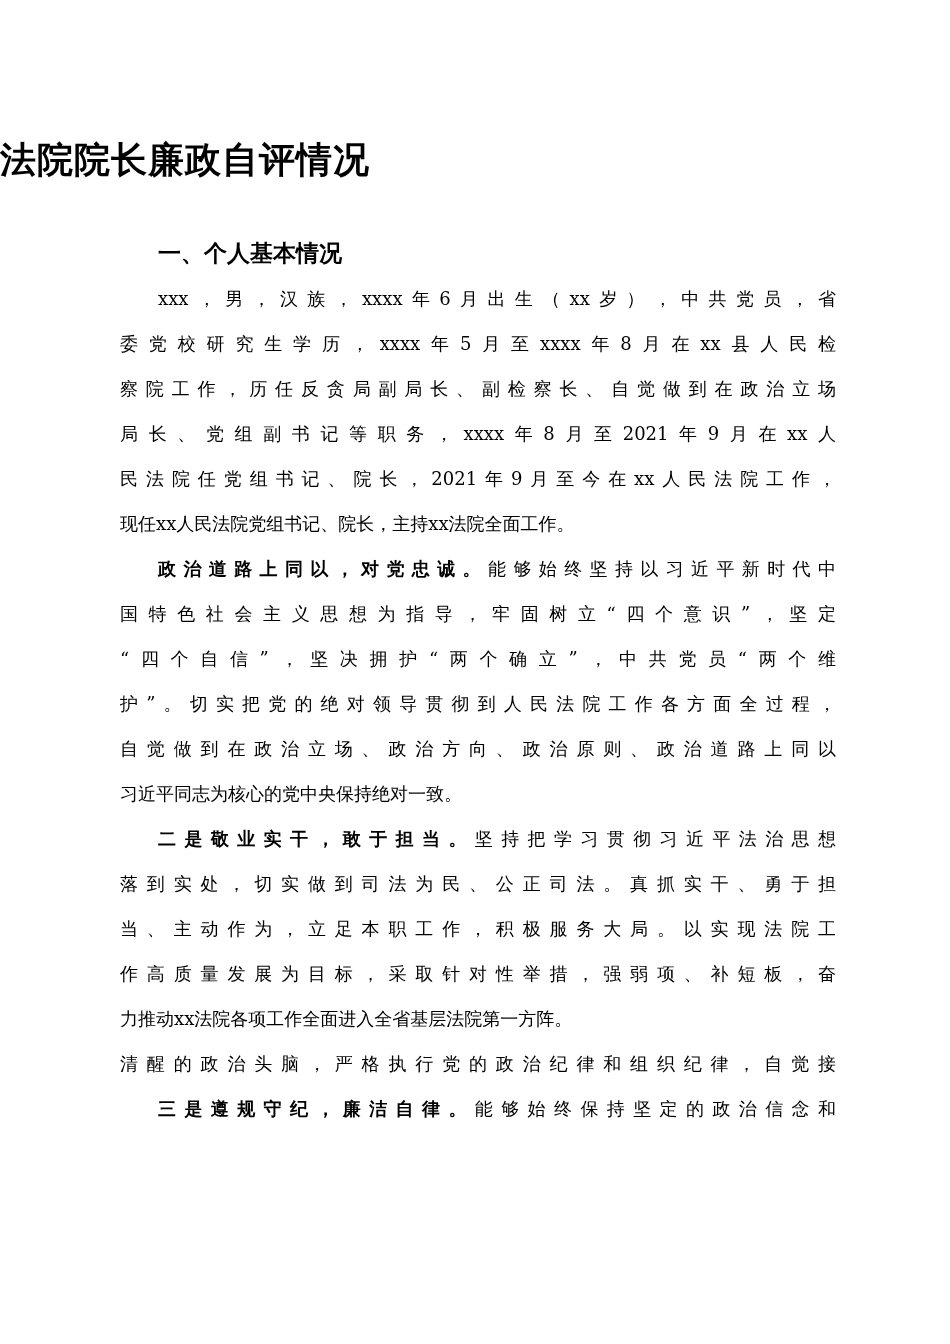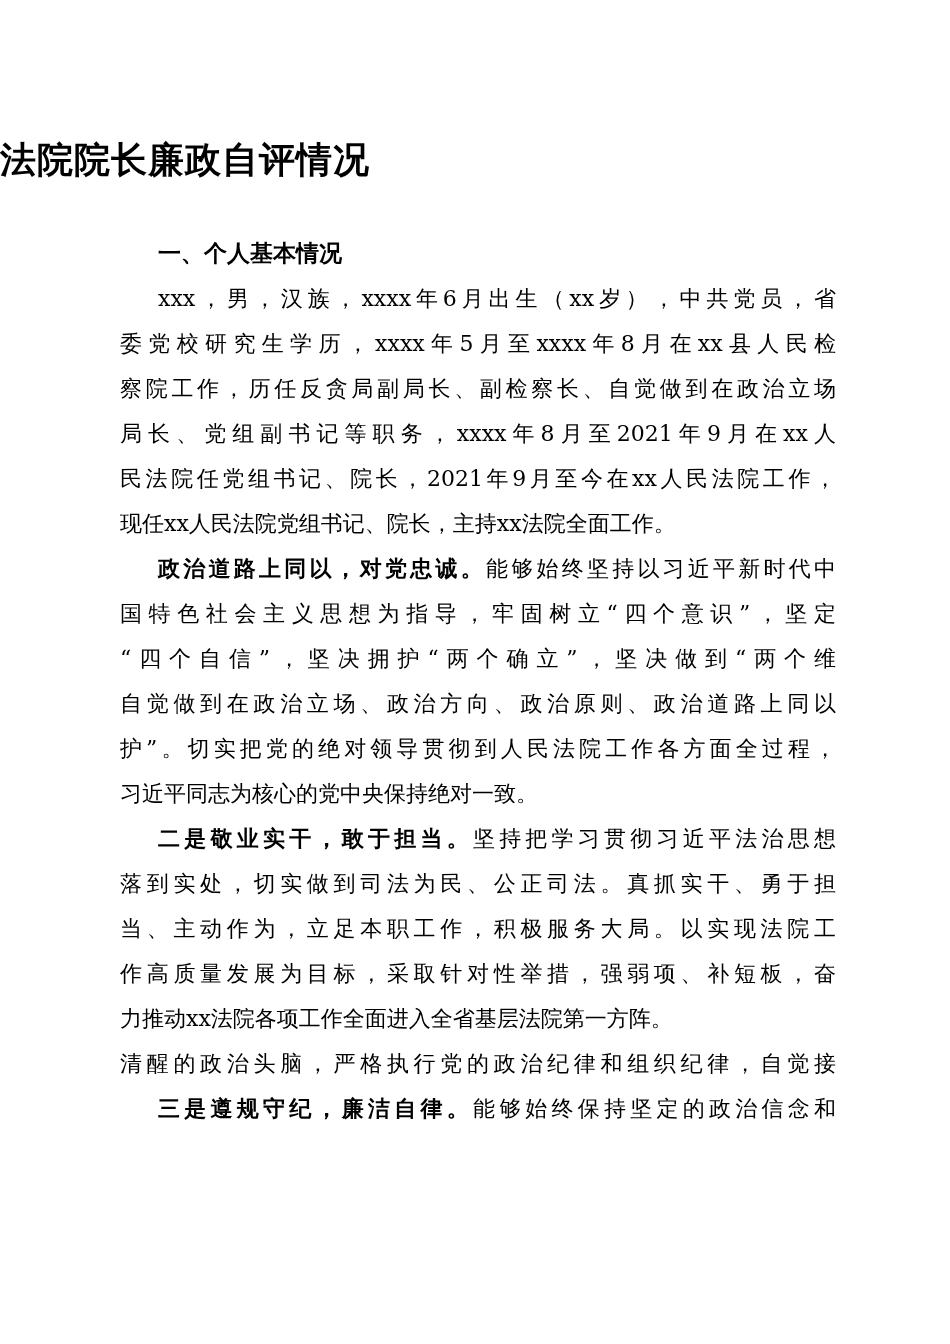--- a/index.html
+++ b/index.html
@@ -46,21 +46,21 @@
     font-weight: bold;
     font-size: 23px;
     line-height: 45px;
     height: 45px;
     text-indent: 38px;
     margin: 0;
     white-space: nowrap;
   }
   .para {
     font-family: "DejaVu Serif", "Liberation Serif", serif;
-    font-size: 22px;
+    font-size: 18px;
     line-height: 45px;
     margin: 0;
   }
   .line {
     display: block;
     height: 45px;
     white-space: nowrap;
     text-align: justify;
     text-align-last: justify;
     letter-spacing: 0px;
@@ -91,23 +91,23 @@
       <span class="line">察院工作，历任反贪局副局长、副检察长、自觉做到在政治立场</span>
       <span class="line">局长、党组副书记等职务，xxxx年8月至2021年9月在xx人</span>
       <span class="line">民法院任党组书记、院长，2021年9月至今在xx人民法院工作，</span>
       <span class="line last">现任xx人民法院党组书记、院长，主持xx法院全面工作。</span>
     </div>
 
 
     <div class="para">
       <span class="line indent"><span class="lead">政治道路上同以，对党忠诚。</span><span>能够始终坚持以习近平新时代中</span></span>
       <span class="line">国特色社会主义思想为指导，牢固树立“四个意识”，坚定</span>
-      <span class="line">“四个自信”，坚决拥护“两个确立”，坚决做到“两个维</span>
+      <span class="line">“四个自信”，坚决拥护“两个确立”，中共党员“两个维</span>
+      <span class="line">护”。切实把党的绝对领导贯彻到人民法院工作各方面全过程，</span>
       <span class="line">自觉做到在政治立场、政治方向、政治原则、政治道路上同以</span>
-      <span class="line">护”。切实把党的绝对领导贯彻到人民法院工作各方面全过程，</span>
       <span class="line last">习近平同志为核心的党中央保持绝对一致。</span>
     </div>
 
     <div class="para">
       <span class="line indent"><span class="lead">二是敬业实干，敢于担当。</span><span>坚持把学习贯彻习近平法治思想</span></span>
       <span class="line">落到实处，切实做到司法为民、公正司法。真抓实干、勇于担</span>
       <span class="line">当、主动作为，立足本职工作，积极服务大局。以实现法院工</span>
       <span class="line">作高质量发展为目标，采取针对性举措，强弱项、补短板，奋</span>
       <span class="line last">力推动xx法院各项工作全面进入全省基层法院第一方阵。</span>
     </div>

